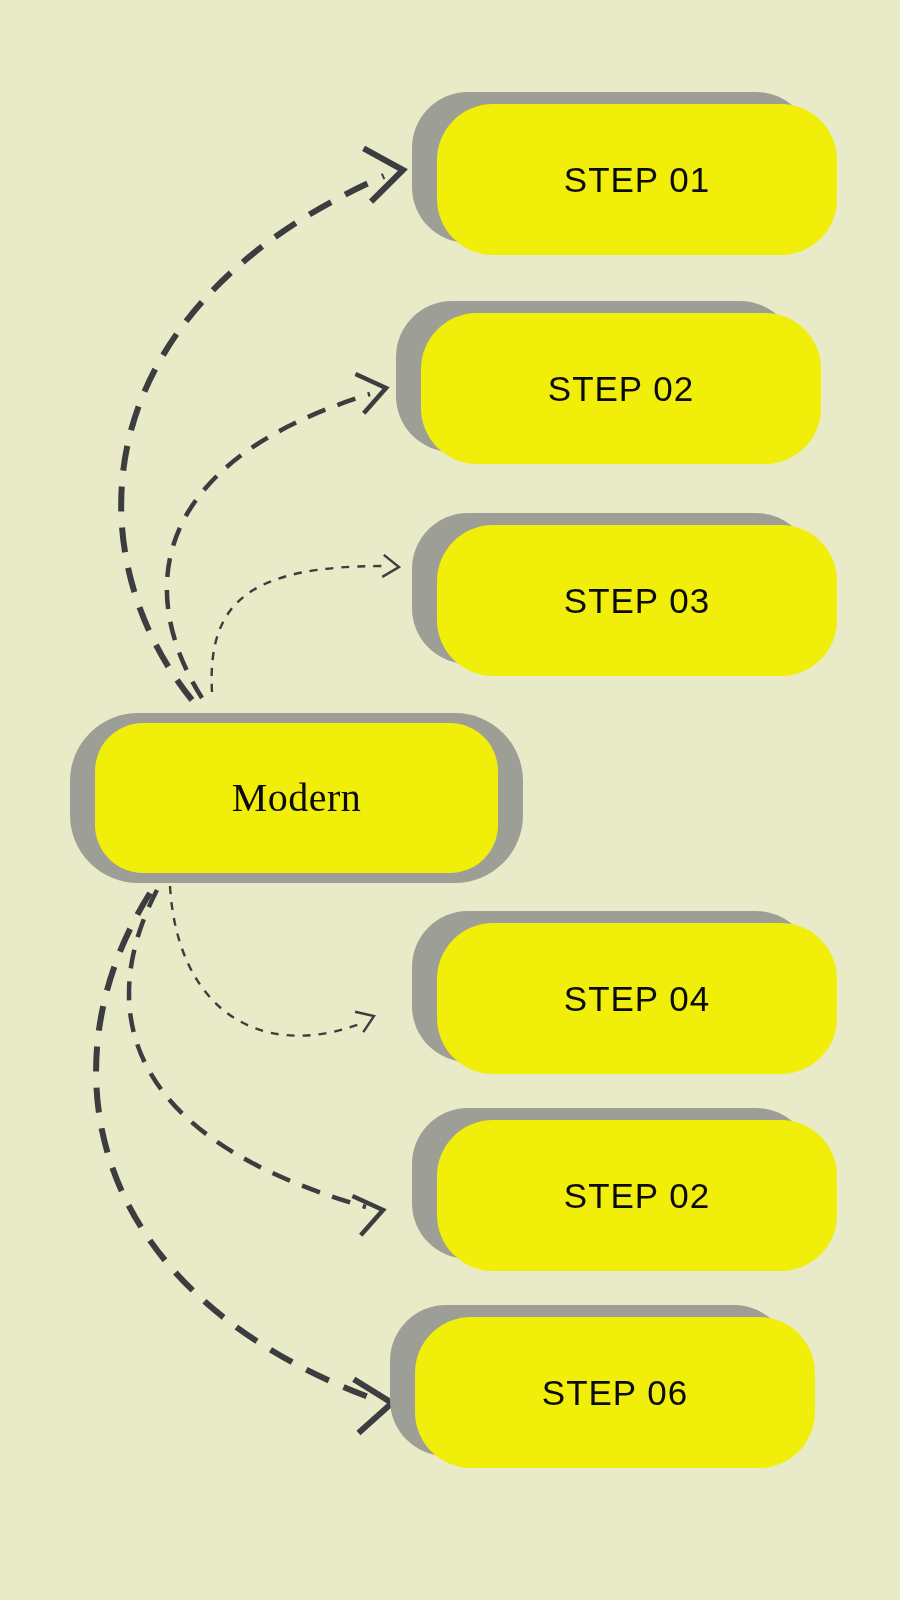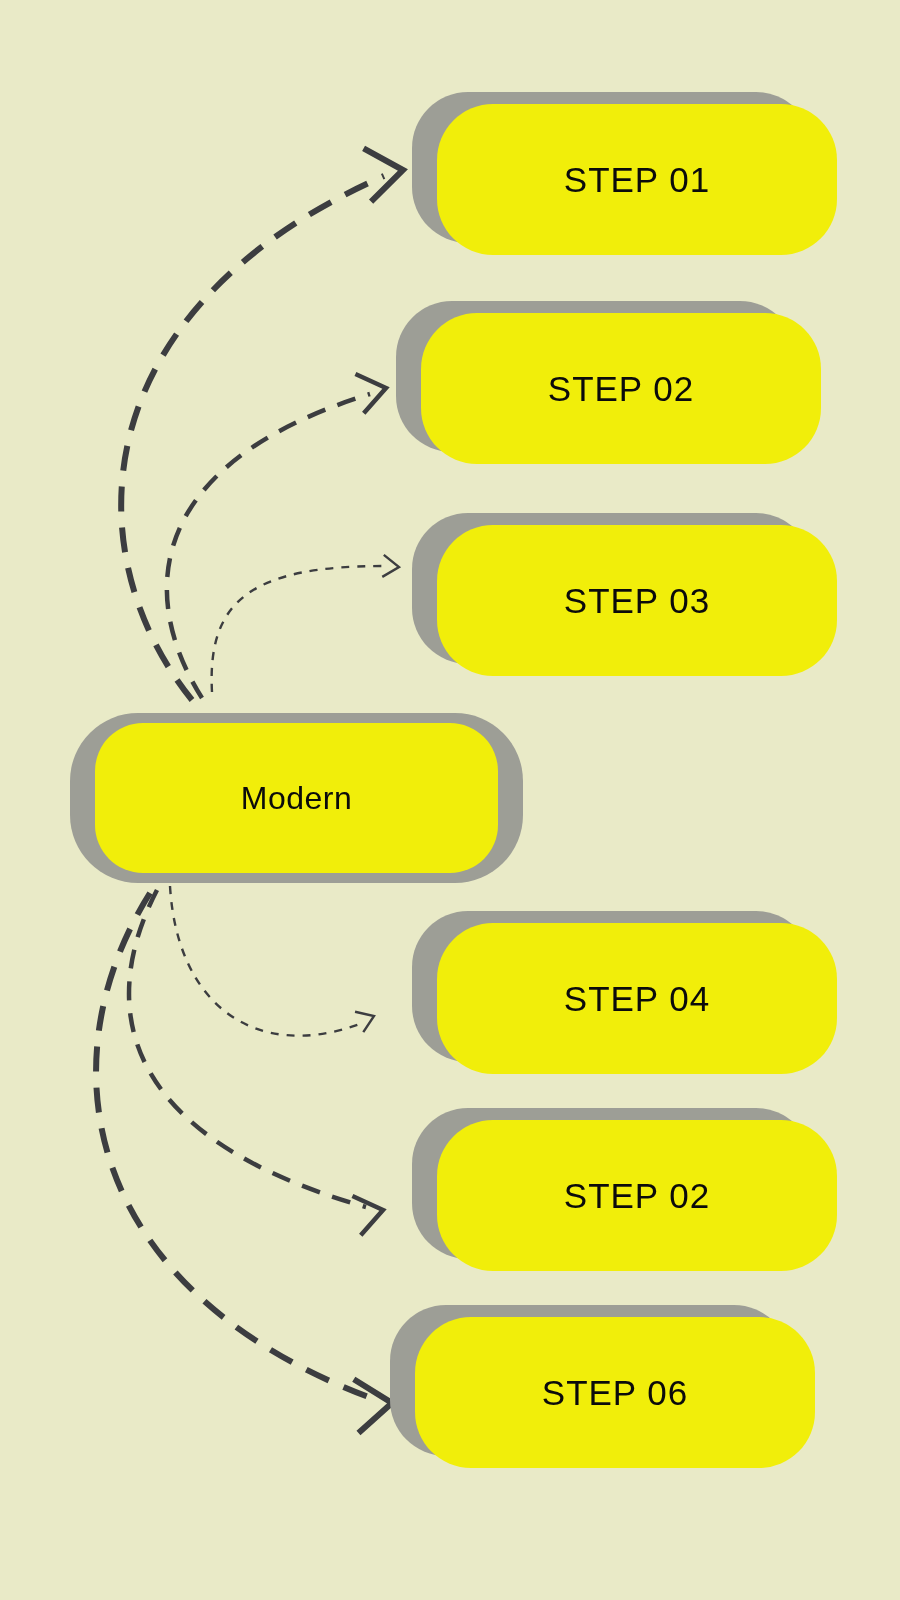--- a/index.html
+++ b/index.html
@@ -49,23 +49,24 @@
     width:453px;height:170px;border-radius:68px;
     background:var(--shadow_gray,#9d9e96);
   }
   .center-box{
     position:absolute;left:25px;top:10px;right:25px;bottom:10px;
     border-radius:48px;
     background:var(--box_yellow,#f1ee0a);
     display:flex;flex-direction:column;align-items:center;justify-content:center;
   }
   .center-line{
-    font-size:32px;line-height:1.28;letter-spacing:0.5px;
+    font-size:40px;line-height:1.28;letter-spacing:0.5px;
     color:var(--text,#0b0b0b);
     white-space:nowrap;
+    font-family:Liberation Serif, serif;
   }
 </style>
 </head>
 <body>
 
 <div class="canvas">
 
   <svg class="arrows-svg" viewBox="0 0 900 1600" aria-hidden="true">
 
     <g>

